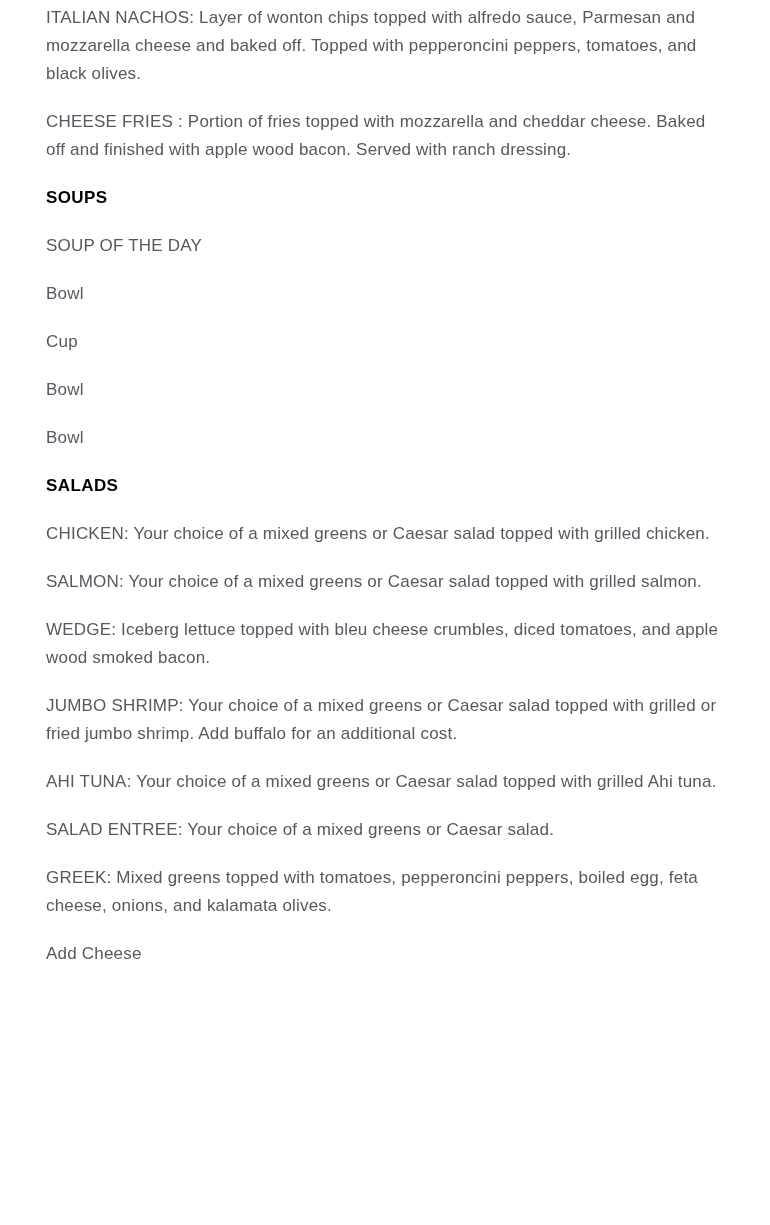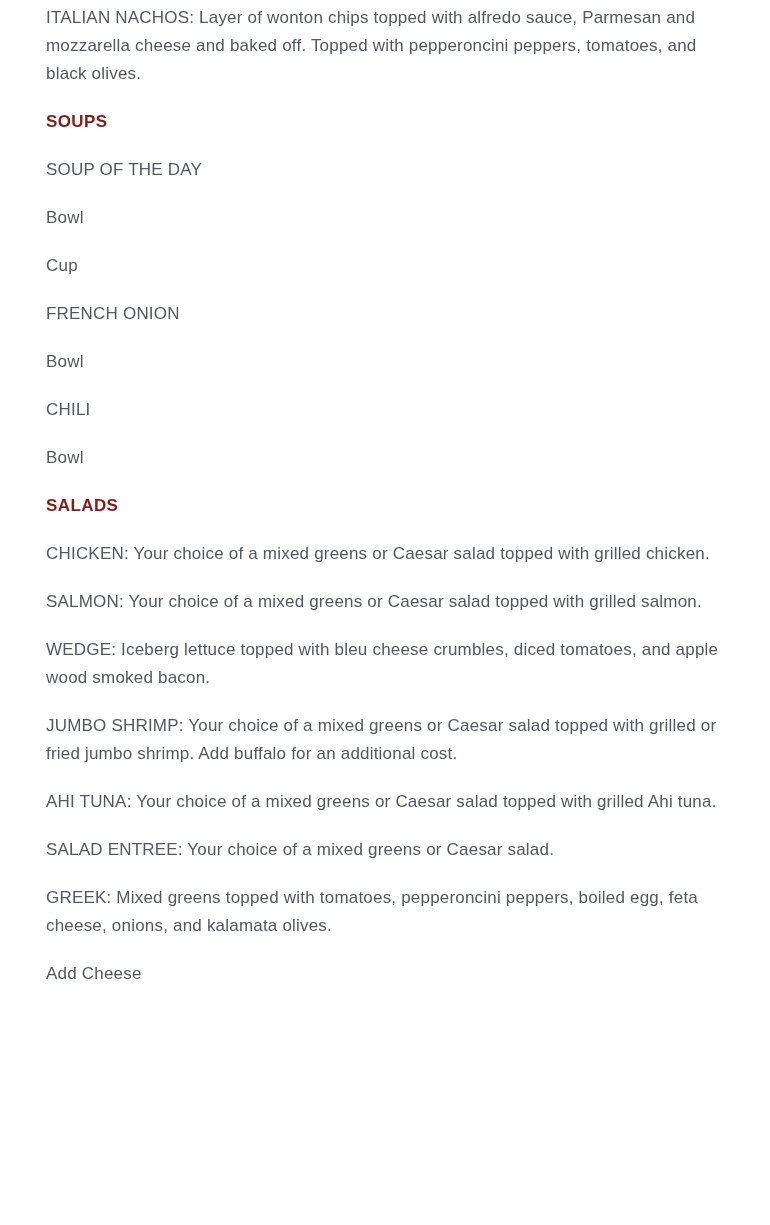--- a/index.html
+++ b/index.html
@@ -27,39 +27,38 @@
     line-height: 28px;
     letter-spacing: 0.2px;
     color: #54595f;
     font-weight: 400;
   }
   .section-heading {
     margin: 0 0 20px 0;
     font-size: 17px;
     line-height: 28px;
     letter-spacing: 0.4px;
-    color: #7f1d1d;
+    color: #000000;
     font-weight: 700;
   }
 </style>
 </head>
 <body>
 
 <div class="page">
   <div class="content">
 
     <p class="para">ITALIAN NACHOS: Layer of wonton chips topped with alfredo sauce, Parmesan and mozzarella cheese and baked off. Topped with pepperoncini peppers, tomatoes, and black olives.</p>
+    <p class="para">CHEESE FRIES : Portion of fries topped with mozzarella and cheddar cheese. Baked off and finished with apple wood bacon. Served with ranch dressing.</p>
 
     <p class="section-heading">SOUPS</p>
     <p class="para">SOUP OF THE DAY</p>
     <p class="para">Bowl</p>
     <p class="para">Cup</p>
-    <p class="para">FRENCH ONION</p>
     <p class="para">Bowl</p>
-    <p class="para">CHILI</p>
     <p class="para">Bowl</p>
 
     <p class="section-heading">SALADS</p>
     <p class="para">CHICKEN: Your choice of a mixed greens or Caesar salad topped with grilled chicken.</p>
     <p class="para">SALMON: Your choice of a mixed greens or Caesar salad topped with grilled salmon.</p>
     <p class="para">WEDGE: Iceberg lettuce topped with bleu cheese crumbles, diced tomatoes, and apple wood smoked bacon.</p>
     <p class="para">JUMBO SHRIMP: Your choice of a mixed greens or Caesar salad topped with grilled or fried jumbo shrimp. Add buffalo for an additional cost.</p>
     <p class="para">AHI TUNA: Your choice of a mixed greens or Caesar salad topped with grilled Ahi tuna.</p>
     <p class="para">SALAD ENTREE: Your choice of a mixed greens or Caesar salad.</p>
     <p class="para">GREEK: Mixed greens topped with tomatoes, pepperoncini peppers, boiled egg, feta cheese, onions, and kalamata olives.</p>

